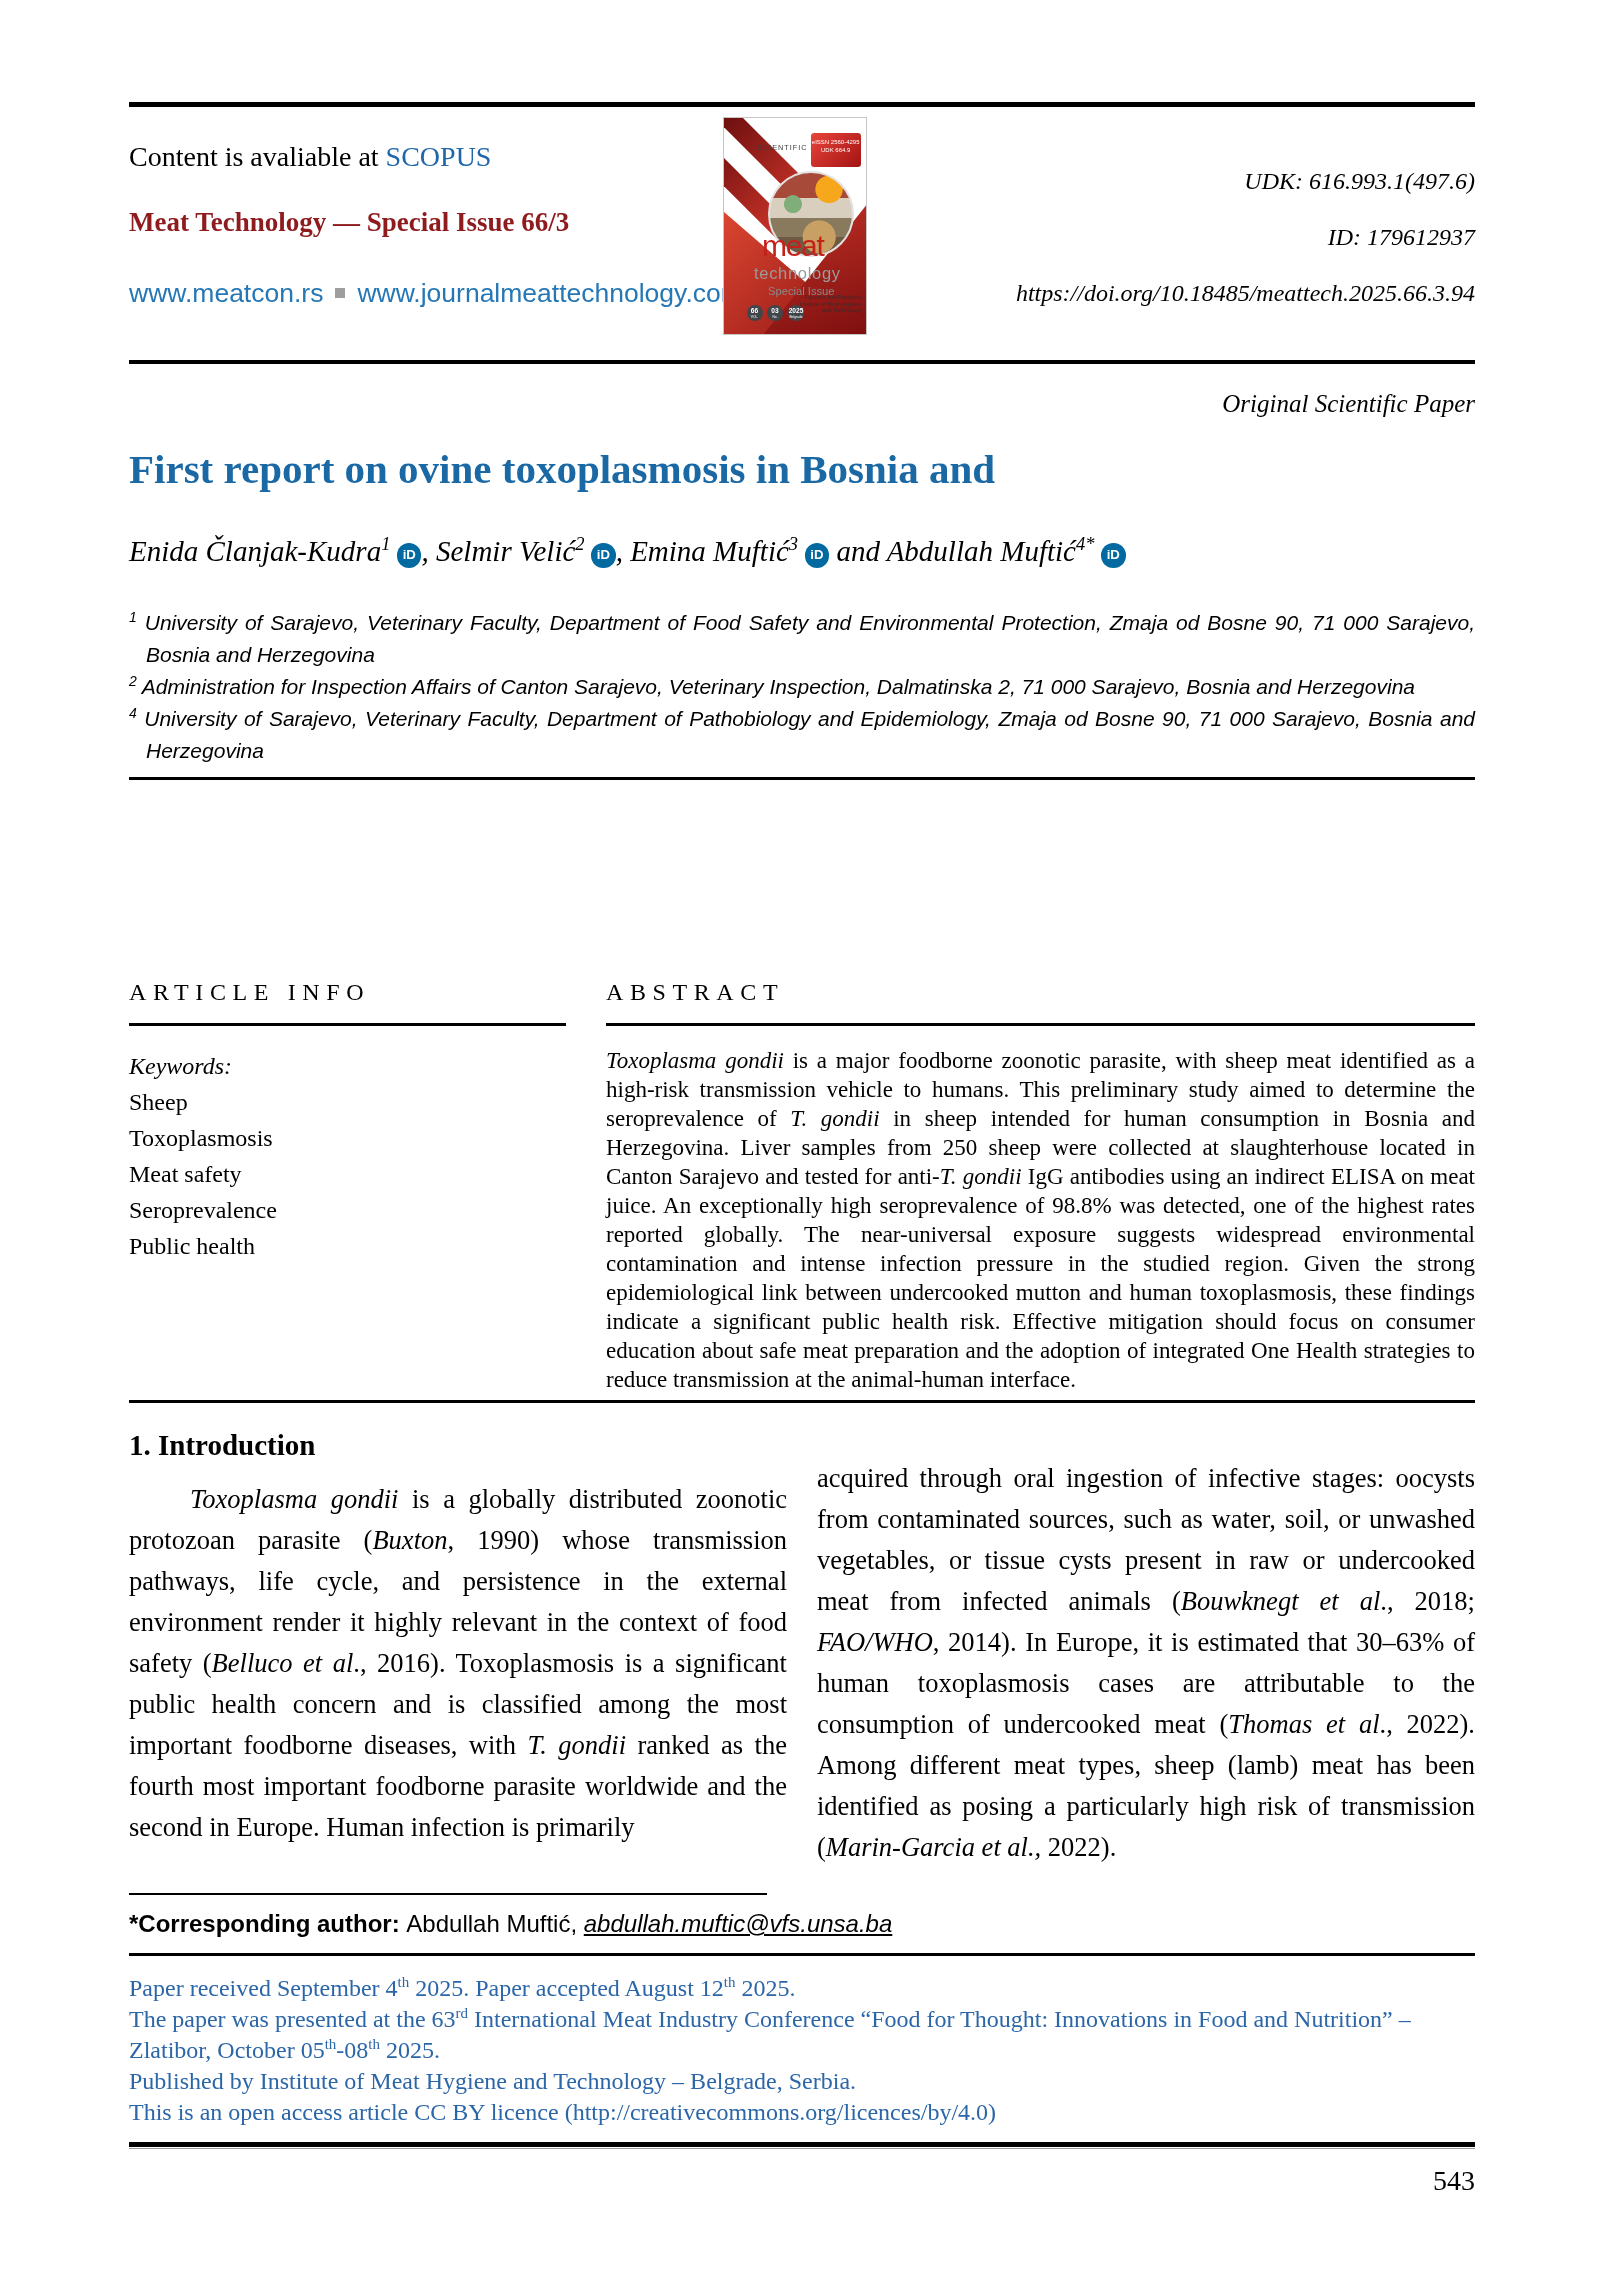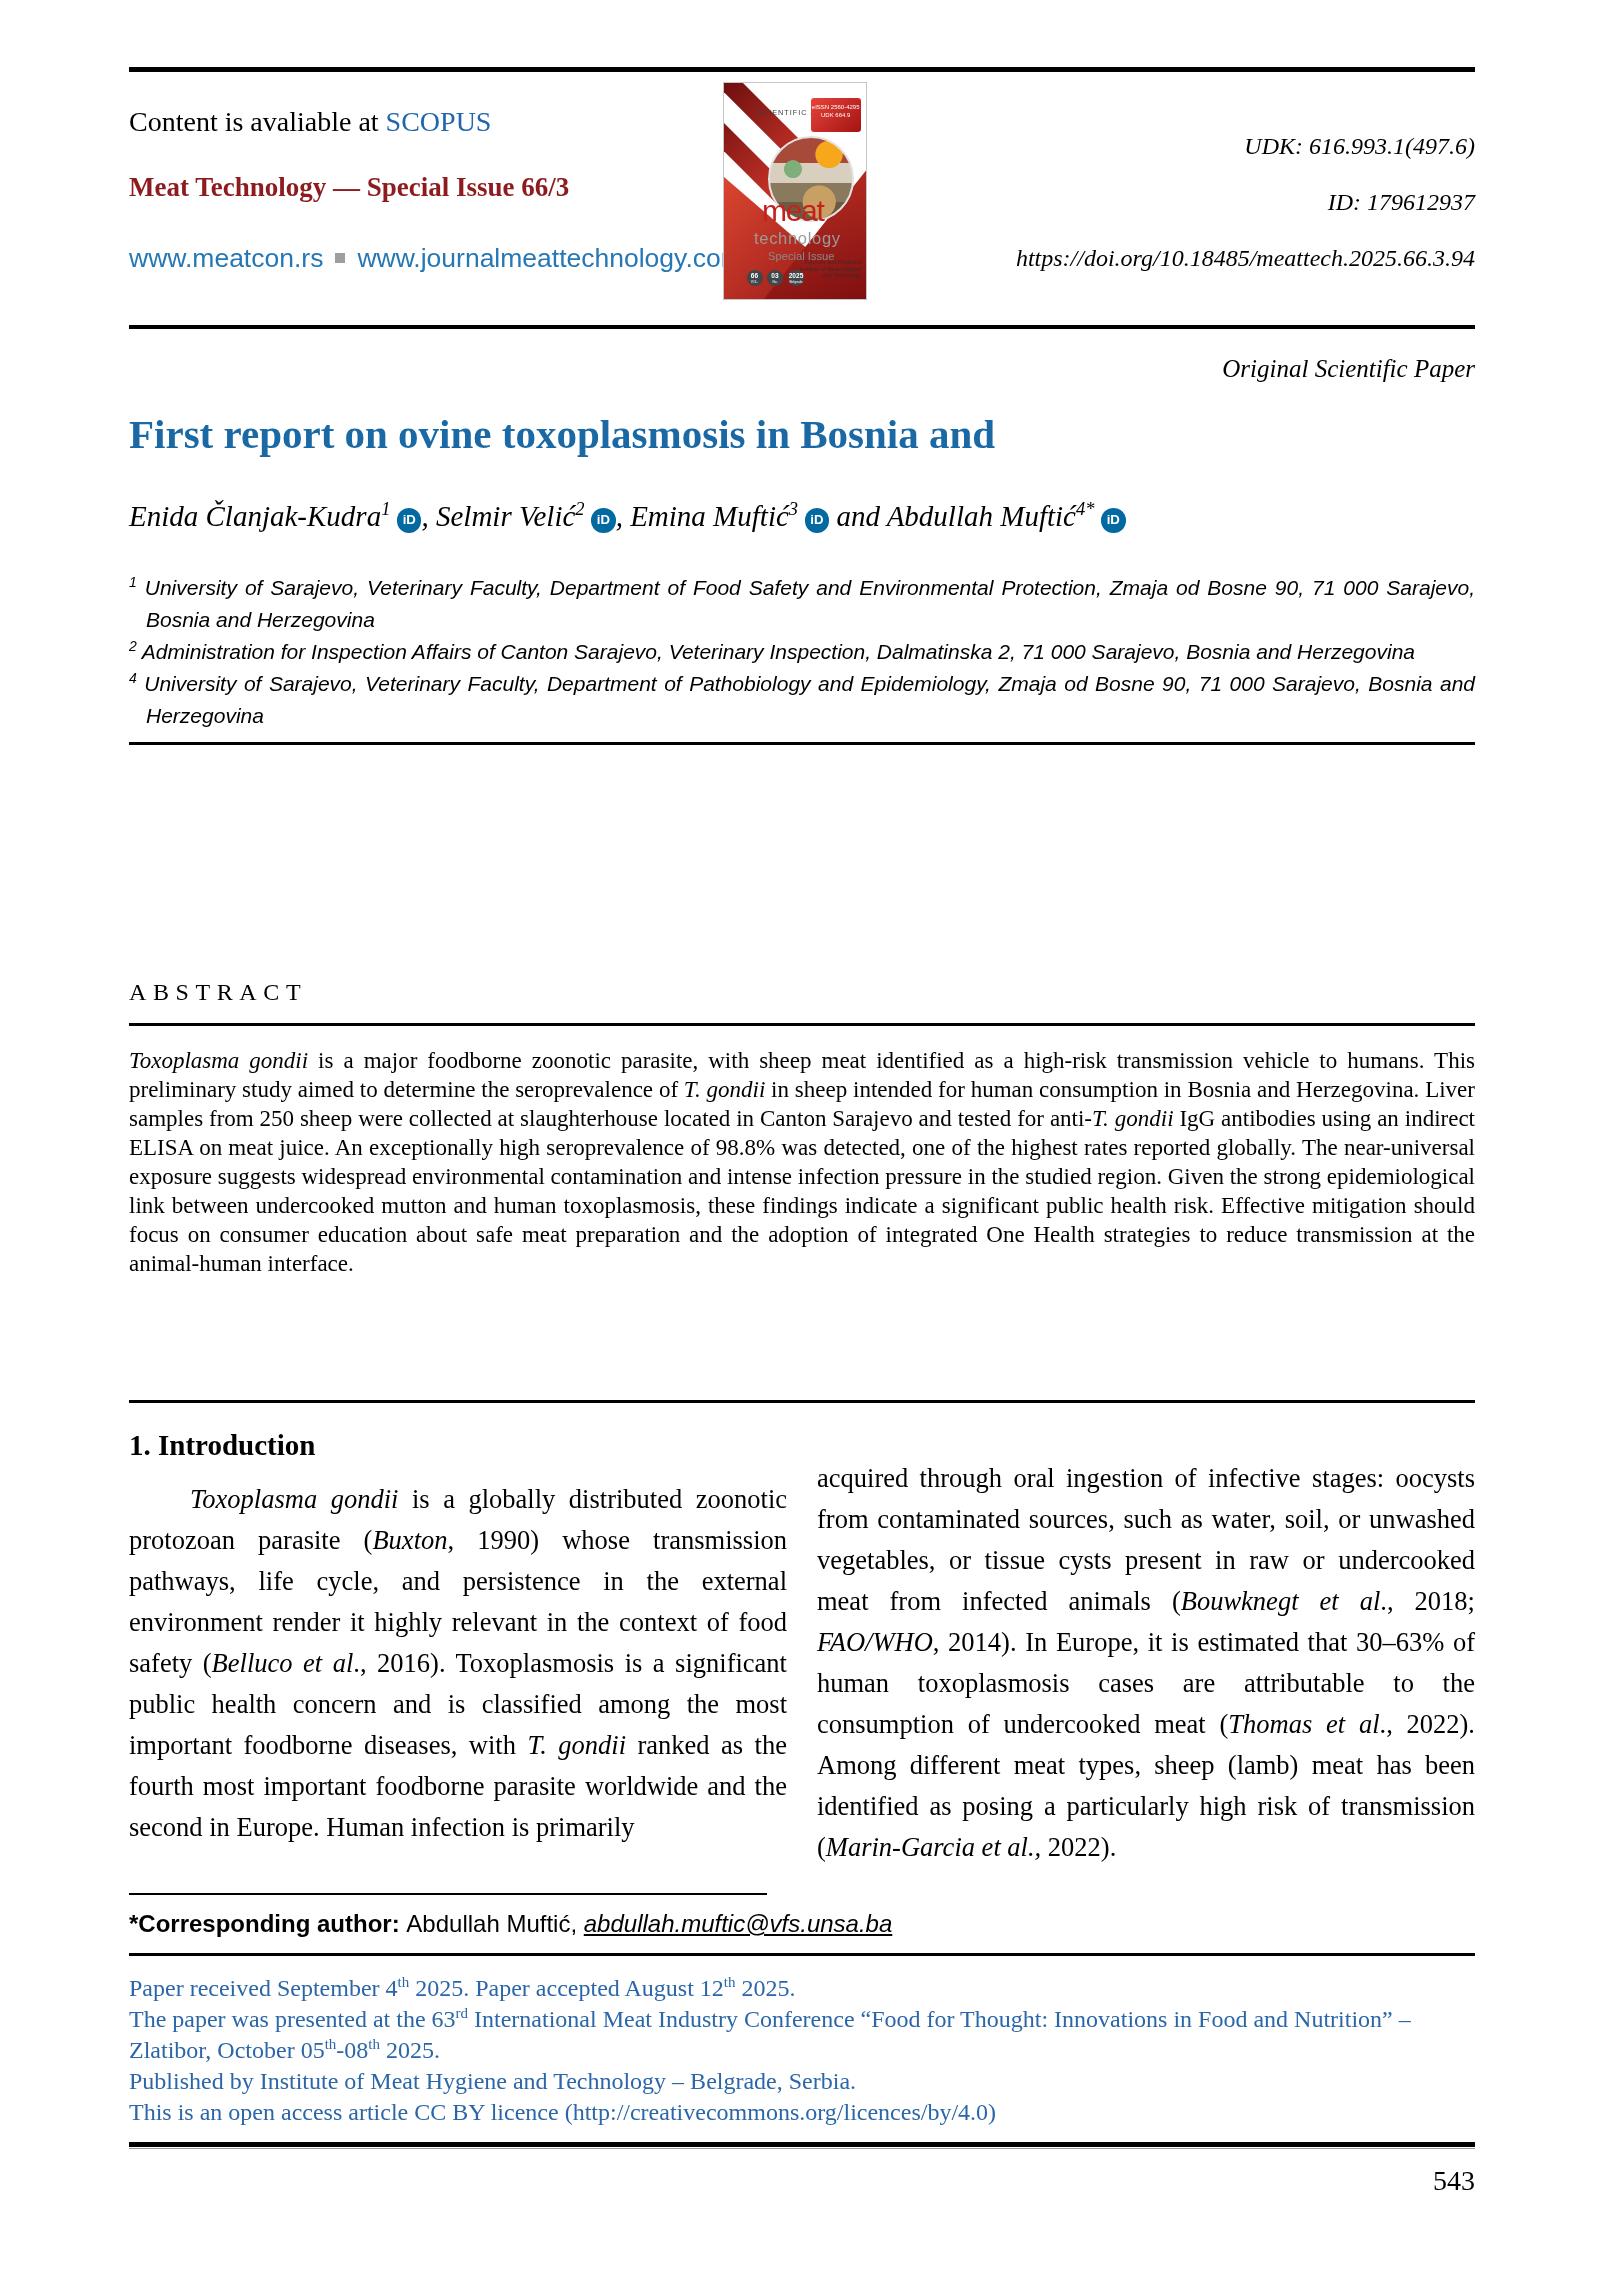--- a/index.html
+++ b/index.html
@@ -1,17 +1,17 @@
 <!DOCTYPE html>
 <html style="font-size:10.6px"><head>
 <meta charset="utf-8">
 <style>
   html,body{margin:0;padding:0;background:#ffffff;}
   .page{position:relative;width:1601px;height:2295px;background:#fff;box-sizing:border-box;
-        padding:67px 126px 0 129px;font-family:"Liberation Serif",serif;color:#000;overflow:hidden;}
+        padding:102px 126px 0 129px;font-family:"Liberation Serif",serif;color:#000;overflow:hidden;}
   .rule{background:#000;border:0;}
   .rule-top{height:4.6px;}
   .rule-7{height:4.6px;}
   
   .header{position:relative;height:253px;}
   .header-left{padding-top:34px;}
   .avail{font-size:28px;}
   .avail .link{color:#1f66ab;text-decoration:none;cursor:pointer;}
   .journal-name{margin-top:34px;font-size:27px;font-weight:bold;color:#8e1b1e;}
   .urls{margin-top:40px;font-family:"Liberation Sans",sans-serif;font-size:26.5px;color:#2577b5;display:flex;align-items:center;}
@@ -163,20 +163,32 @@
 
   <div class="affiliations">
       <div class="affiliation"><sup>1</sup> University of Sarajevo, Veterinary Faculty, Department of Food Safety and Environmental Protection, Zmaja od Bosne 90, 71 000 Sarajevo, Bosnia and Herzegovina</div>
       <div class="affiliation"><sup>2</sup> Administration for Inspection Affairs of Canton Sarajevo, Veterinary Inspection, Dalmatinska 2, 71 000 Sarajevo, Bosnia and Herzegovina</div>
       <div class="affiliation"><sup>4</sup> University of Sarajevo, Veterinary Faculty, Department of Pathobiology and Epidemiology, Zmaja od Bosne 90, 71 000 Sarajevo, Bosnia and Herzegovina</div>
     </div>
 
   <div class="rule-affil"></div>
 
   <div class="cols">
+    <div class="col-info">
+      <div class="col-head">ARTICLE INFO</div>
+      <div class="col-rule"></div>
+      <div class="kw-label">Keywords:</div>
+      <div>
+          <div class="keyword">Sheep</div>
+          <div class="keyword">Toxoplasmosis</div>
+          <div class="keyword">Meat safety</div>
+          <div class="keyword">Seroprevalence</div>
+          <div class="keyword">Public health</div>
+        </div>
+    </div>
     <div class="col-abs">
       <div class="col-head">ABSTRACT</div>
       <div class="col-rule"></div>
       <div class="abs-text"><i>Toxoplasma gondii</i><span> is a major foodborne zoonotic parasite, with sheep meat identified as a high-risk transmission vehicle to humans. This preliminary study aimed to determine the seroprevalence of </span><i>T. gondii</i><span> in sheep intended for human consumption in Bosnia and Herzegovina. Liver samples from 250 sheep were collected at slaughterhouse located in Canton Sarajevo and tested for anti-</span><i>T. gondii</i><span> IgG antibodies using an indirect ELISA on meat juice. An exceptionally high seroprevalence of 98.8% was detected, one of the highest rates reported globally. The near-universal exposure suggests widespread environmental contamination and intense infection pressure in the studied region. Given the strong epidemiological link between undercooked mutton and human toxoplasmosis, these findings indicate a significant public health risk. Effective mitigation should focus on consumer education about safe meat preparation and the adoption of integrated One Health strategies to reduce transmission at the animal-human interface.</span></div>
     </div>
   </div>
 
   <div class="rule-mid"></div>
 
   <div class="intro">

